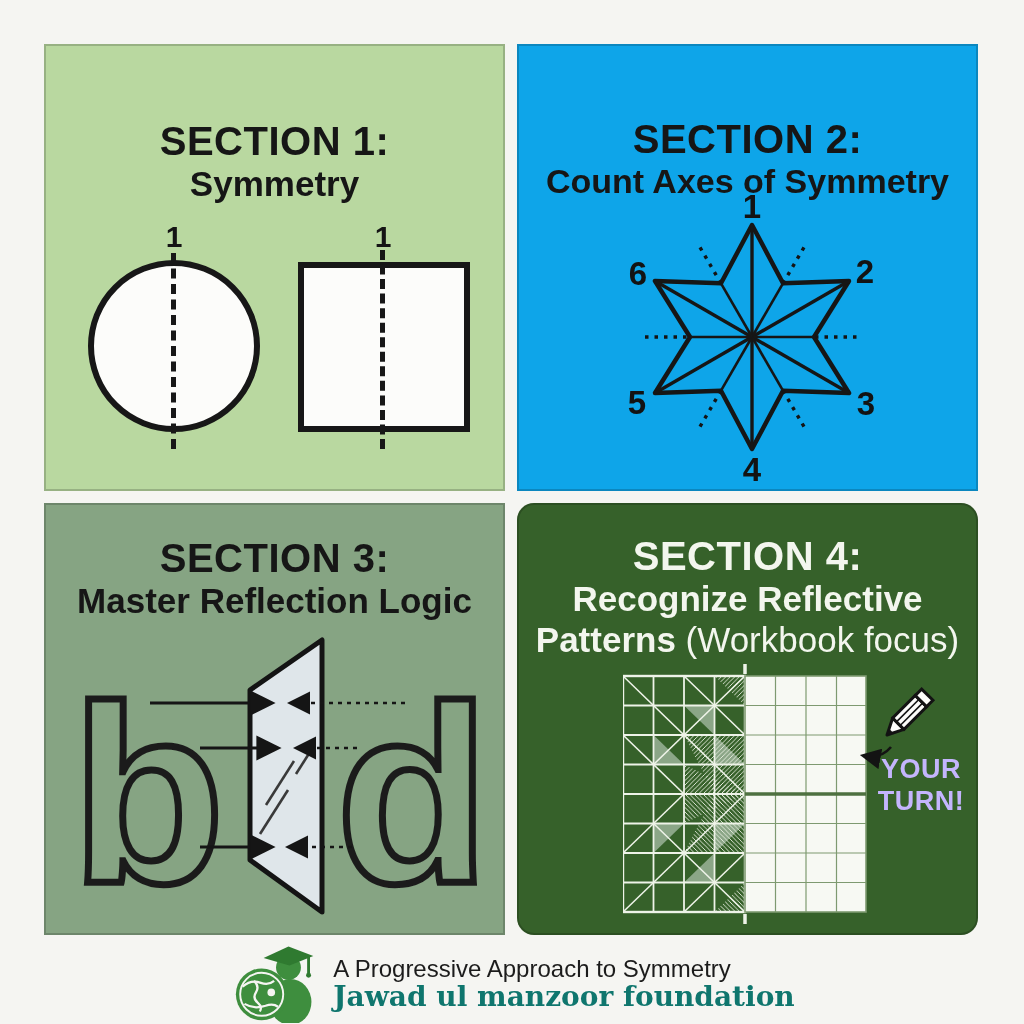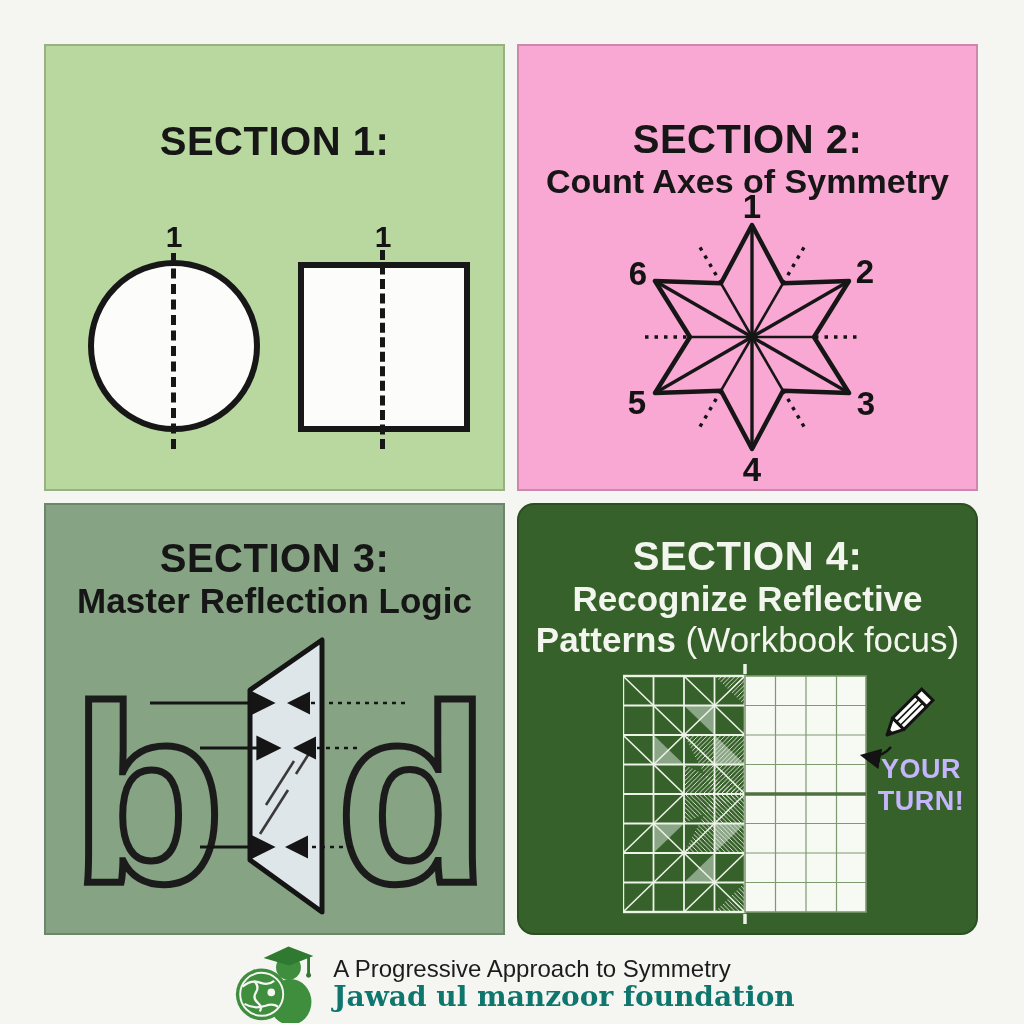--- a/index.html
+++ b/index.html
@@ -1,20 +1,20 @@
 <!DOCTYPE html>
 <html><head>
 <meta charset="utf-8">
 <style>
   html,body{margin:0;padding:0;}
   body{background:#e8e8e4;font-family:"Liberation Sans",sans-serif;}
   #canvas{position:relative;width:1024px;height:1024px;background:#f5f5f2;overflow:hidden;}
   .panel{position:absolute;box-shadow:inset 0 0 0 2px rgba(0,0,0,.18);}
   #panel1{left:44px;top:44px;width:461px;height:447px;background:#b9d8a0;}
-  #panel2{left:517px;top:44px;width:461px;height:447px;background:#f9a8d4;}
+  #panel2{left:517px;top:44px;width:461px;height:447px;background:#0ea5e9;}
   #panel3{left:44px;top:503px;width:461px;height:432px;background:#86a483;}
   #panel4{left:517px;top:503px;width:461px;height:432px;background:#36612a;border-radius:17px;}
   .ptitle{position:absolute;left:0;right:0;text-align:center;color:#161616;font-weight:700;line-height:1.16;}
   .t-main{font-size:40px;letter-spacing:.5px;}
   .t-sub{font-size:35px;}
   #panel4 .ptitle{color:#f3f6ee;}
   .t-reg{font-weight:400;}
   
   .shape{position:absolute;background:#fcfcfa;border:6px solid #171717;box-sizing:border-box;}
   #p1-circle{left:44px;top:216px;width:172px;height:172px;border-radius:50%;}
@@ -41,20 +41,21 @@
   .abs{position:absolute;}
 </style>
 </head>
 <body>
 
 <div id="canvas">
 
   <div class="panel" id="panel1">
     <div class="ptitle" style="top:74px;">
       <div class="t-main">SECTION 1:</div>
+      <div class="t-sub">Symmetry</div>
     </div>
     <div class="shape" id="p1-circle"></div>
     <div class="shape" id="p1-square"></div>
     <div class="dashline" id="p1-dash-circle"></div>
     <div class="dashline" id="p1-dash-square"></div>
     <span class="axis-num" style="left:130px;top:193px;">1</span>
     <span class="axis-num" style="left:339px;top:193px;">1</span>
   </div>
 
   <div class="panel" id="panel2">

